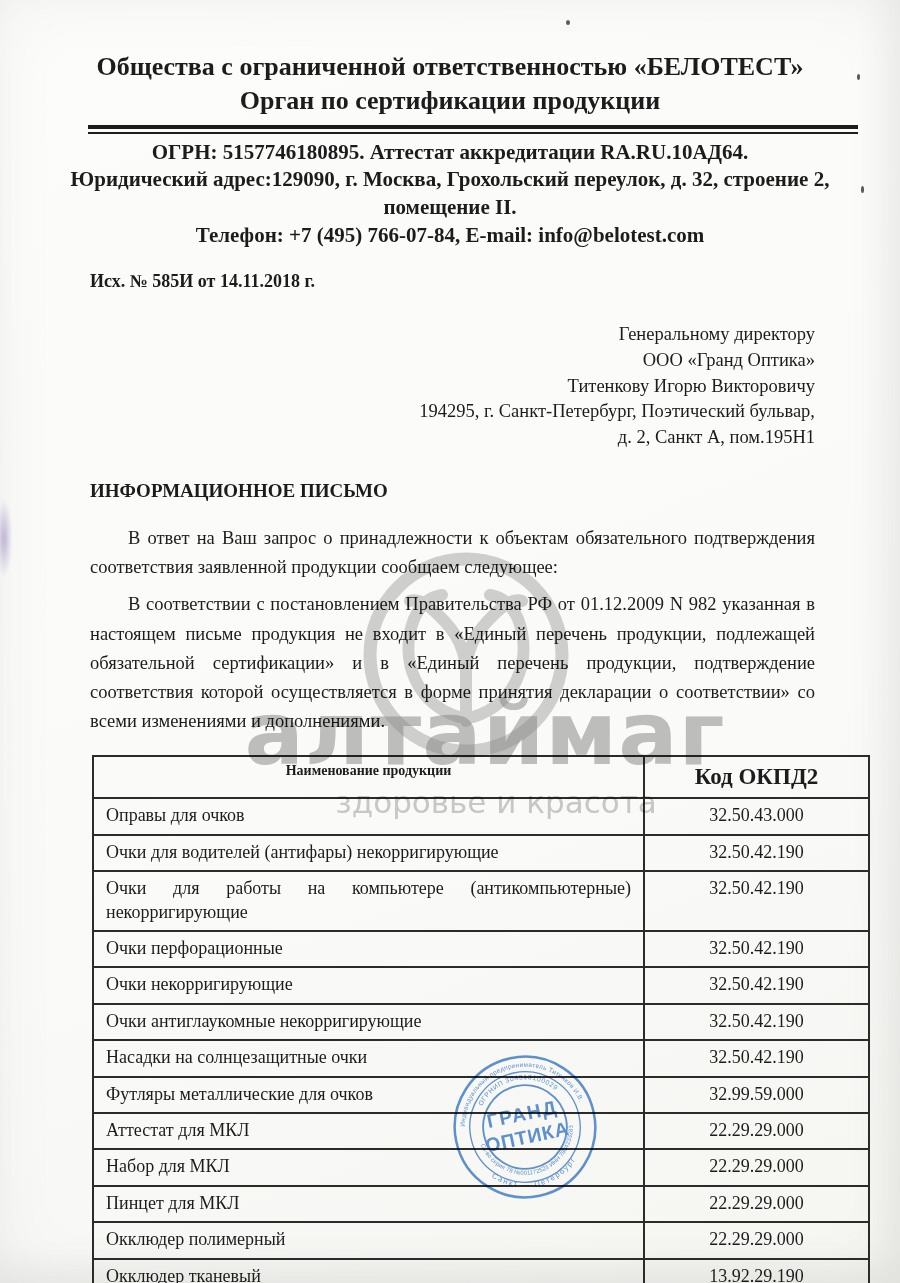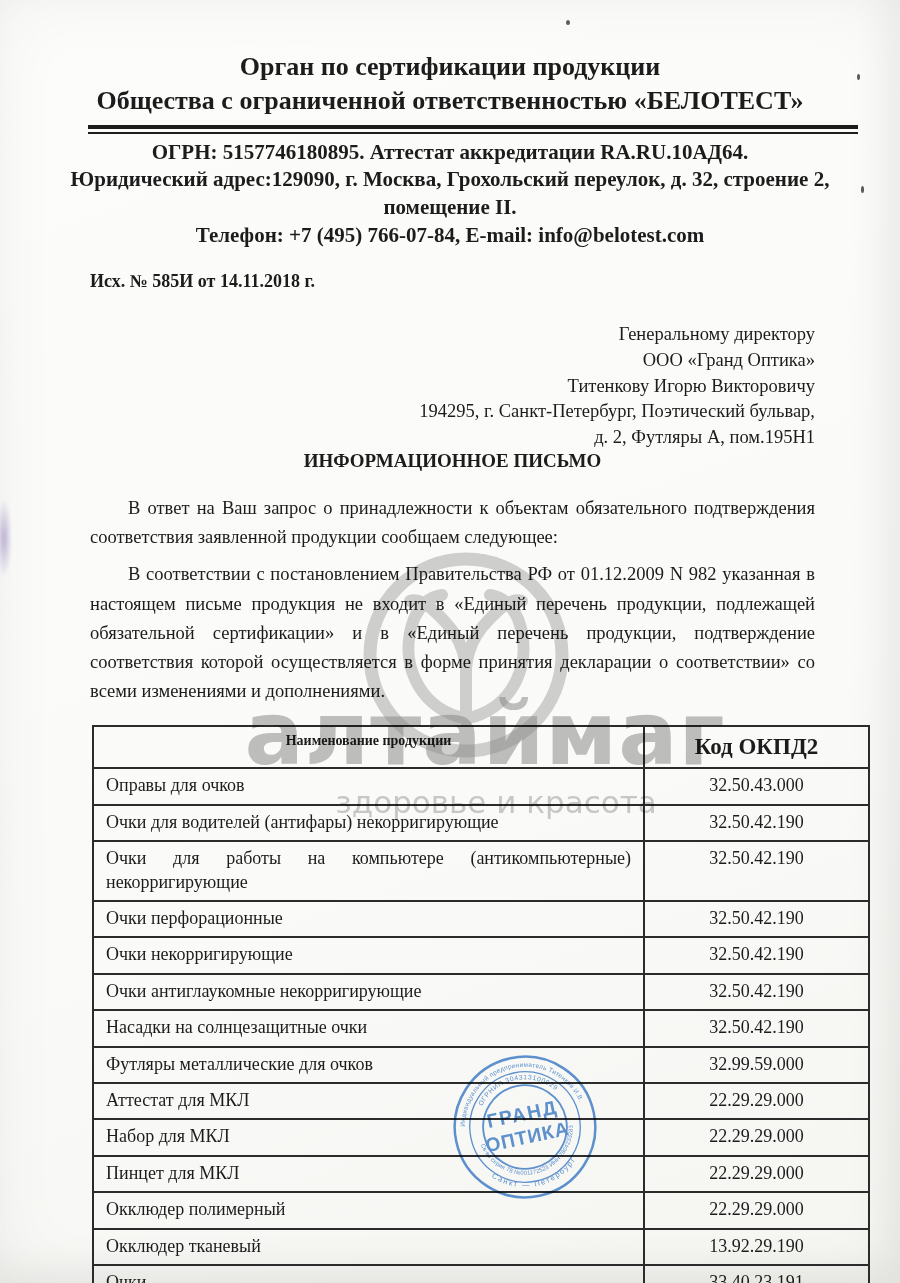--- a/index.html
+++ b/index.html
@@ -17,21 +17,21 @@
   .letterhead{margin:0 42px; text-align:center;}
   .lh-title{font-size:26px; font-weight:bold; line-height:1.3;}
   .lh-rule{margin:7px 0 5px 46px; margin-right:0; height:3px;
            border-top:4px solid #1d1d1d; border-bottom:2px solid #1d1d1d;}
   .lh-info{font-size:21px; font-weight:bold; line-height:1.32;}
   
   .body-block{margin:0 85px 0 90px;}
   .ref-line{margin-top:22px; font-size:18px;font-weight:bold;}
   .addressee{margin-top:30px; text-align:right; font-weight:normal;
              font-size:18.5px; line-height:1.38;}
-  .subject{text-align:center; font-weight:bold; font-size:19px;}
+  .subject{margin-top:30px; font-weight:bold; font-size:19px;}
   p.para{margin:0; font-size:18.5px; line-height:1.58; text-align:justify;
          text-indent:38px;}
   p.para.first{margin-top:22px;}
   p.para + p.para{margin-top:8px;}
   
   table.products{
     margin:18px 0 0 2px; border-collapse:collapse; width:724px;
     font-size:18px; table-layout:fixed;
   }
   table.products th, table.products td{
@@ -62,37 +62,37 @@
   .smudge{position:absolute; left:-4px; top:498px; width:16px; height:80px; z-index:3;
           background:radial-gradient(ellipse at center, rgba(142,124,188,.55), rgba(142,124,188,0) 70%);
           filter:blur(1px);}
 </style>
 </head>
 <body>
 
 <div class="page">
 
   <div class="letterhead">
+    <div class="lh-title">Общества с ограниченной ответственностью «БЕЛОТЕСТ»</div>
     <div class="lh-title">Орган по сертификации продукции</div>
-    <div class="lh-title">Общества с ограниченной ответственностью «БЕЛОТЕСТ»</div>
     <div class="lh-rule"></div>
     <div class="lh-info">ОГРН: 5157746180895. Аттестат аккредитации RA.RU.10АД64.</div>
     <div class="lh-info">Юридический адрес:129090, г. Москва, Грохольский переулок, д. 32, строение 2, помещение II.</div>
     <div class="lh-info">Телефон: +7 (495) 766-07-84, E-mail: info@belotest.com</div>
   </div>
 
   <div class="body-block">
     <div class="ref-line">Исх. № 585И от 14.11.2018 г.</div>
 
     <div class="addressee">
       <div>Генеральному директору</div>
       <div>ООО «Гранд Оптика»</div>
       <div>Титенкову Игорю Викторовичу</div>
       <div>194295, г. Санкт-Петербург, Поэтический бульвар,</div>
-      <div>д. 2, Футляры А, пом.195Н1</div>
+      <div>д. 2, Санкт А, пом.195Н1</div>
     </div>
 
     <div class="subject">ИНФОРМАЦИОННОЕ ПИСЬМО</div>
 
     <p class="para first">В ответ на Ваш запрос о принадлежности к объектам обязательного подтверждения соответствия заявленной продукции сообщаем следующее:</p>
     <p class="para">В соответствии с постановлением Правительства РФ от 01.12.2009 N 982 указанная в настоящем письме продукция не входит в «Единый перечень продукции, подлежащей обязательной сертификации» и в «Единый перечень продукции, подтверждение соответствия которой осуществляется в форме принятия декларации о соответствии» со всеми изменениями и дополнениями.</p>
 
     <table class="products">
       <thead>
         <tr>

